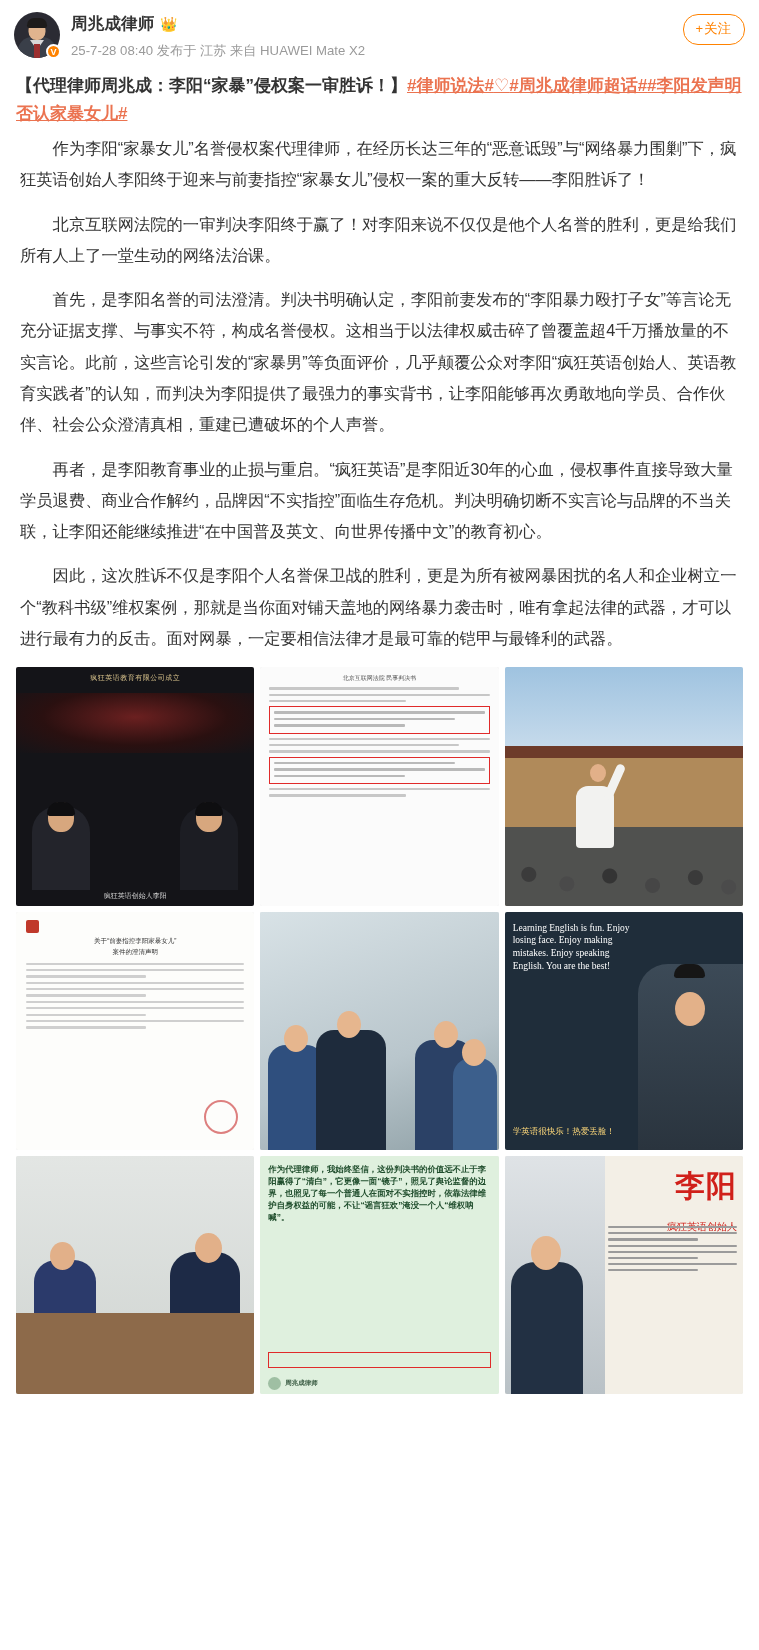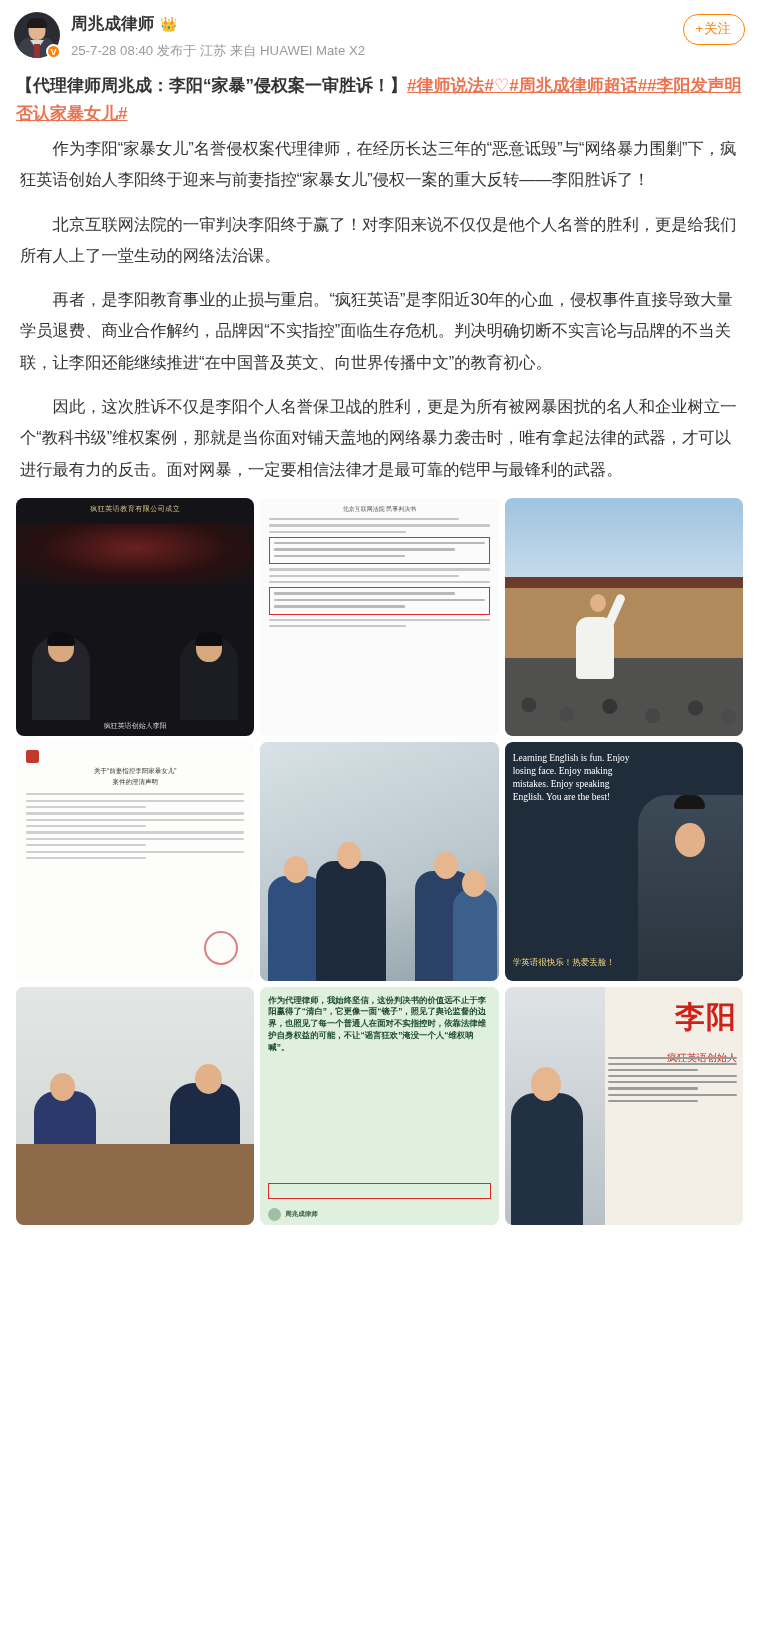--- a/index.html
+++ b/index.html
@@ -159,21 +159,21 @@
     margin: 10px 16px 0 16px;
     display: grid;
     grid-template-columns: repeat(3, 1fr);
     gap: 6px;
   }
   .grid-cell {
     position: relative;
     width: 100%;
     padding-top: 100%;
     overflow: hidden;
-    border-radius: 8px;
+    border-radius: 2px;
     background: #e9e9e9;
   }
   .grid-cell > .inner {
     position: absolute;
     inset: 0;
   }
 
   
   .c1 { background: #141418; }
   .c1 .band-top {
@@ -436,20 +436,21 @@
     </button>
   </div>
 
   <div class="post-title">
     <span>【代理律师周兆成：李阳“家暴”侵权案一审胜诉！】</span><span class="topic-link">#律师说法#</span><span class="topic-link heart">♡</span><span class="topic-link">#周兆成律师超话#</span><span class="topic-link">#李阳发声明否认家暴女儿#</span>
   </div>
 
   <div class="post-body">
     <p>作为李阳“家暴女儿”名誉侵权案代理律师，在经历长达三年的“恶意诋毁”与“网络暴力围剿”下，疯狂英语创始人李阳终于迎来与前妻指控“家暴女儿”侵权一案的重大反转——李阳胜诉了！</p>
     <p>北京互联网法院的一审判决李阳终于赢了！对李阳来说不仅仅是他个人名誉的胜利，更是给我们所有人上了一堂生动的网络法治课。</p>
+    <p>首先，是李阳名誉的司法澄清。判决书明确认定，李阳前妻发布的“李阳暴力殴打子女”等言论无充分证据支撑、与事实不符，构成名誉侵权。这相当于以法律权威击碎了曾覆盖超4千万播放量的不实言论。此前，这些言论引发的“家暴男”等负面评价，几乎颠覆公众对李阳“疯狂英语创始人、英语教育实践者”的认知，而判决为李阳提供了最强力的事实背书，让李阳能够再次勇敢地向学员、合作伙伴、社会公众澄清真相，重建已遭破坏的个人声誉。</p>
     <p>再者，是李阳教育事业的止损与重启。“疯狂英语”是李阳近30年的心血，侵权事件直接导致大量学员退费、商业合作解约，品牌因“不实指控”面临生存危机。判决明确切断不实言论与品牌的不当关联，让李阳还能继续推进“在中国普及英文、向世界传播中文”的教育初心。</p>
     <p>因此，这次胜诉不仅是李阳个人名誉保卫战的胜利，更是为所有被网暴困扰的名人和企业树立一个“教科书级”维权案例，那就是当你面对铺天盖地的网络暴力袭击时，唯有拿起法律的武器，才可以进行最有力的反击。面对网暴，一定要相信法律才是最可靠的铠甲与最锋利的武器。</p>
   </div>
 
   <div class="image-grid">
 
     <div class="grid-cell">
       <div class="inner c1">
         <div class="band-top">疯狂英语教育有限公司成立</div>
         <div class="glow"></div>

